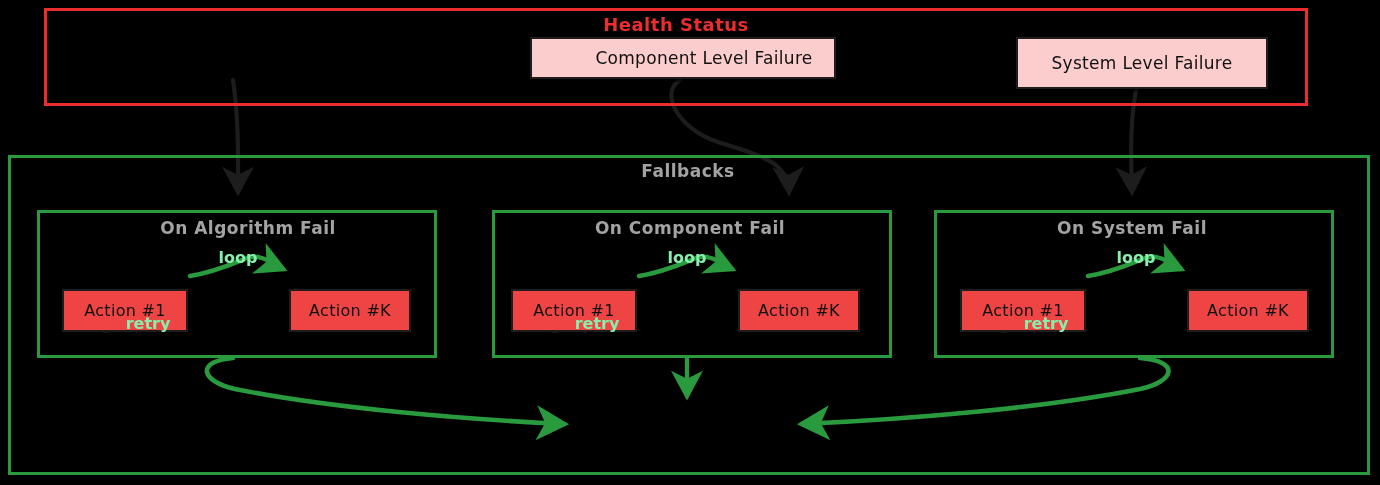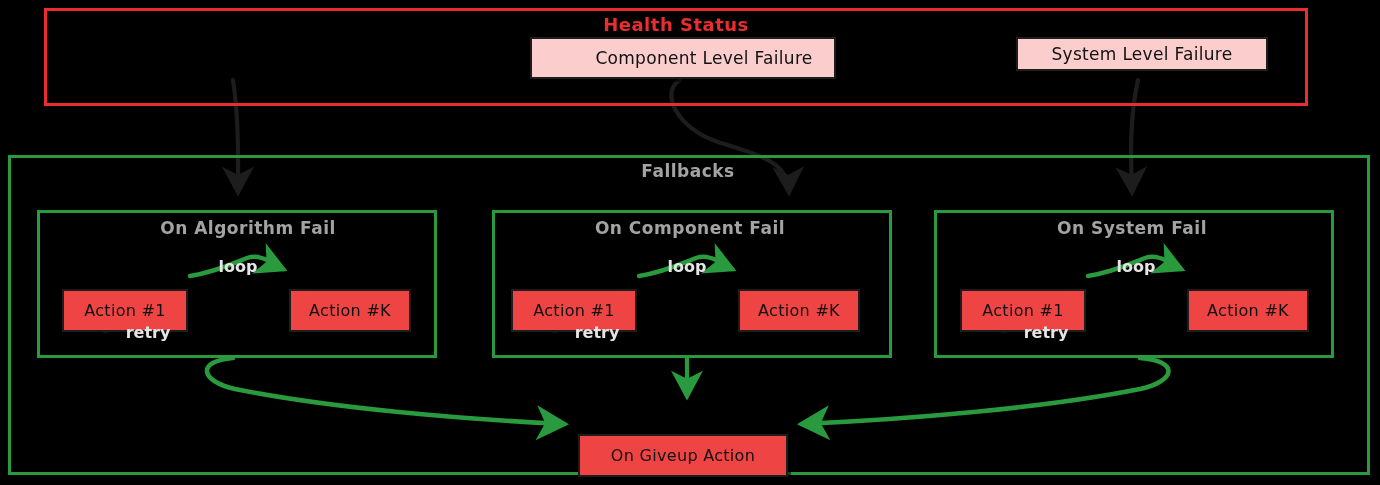--- a/index.html
+++ b/index.html
@@ -79,26 +79,25 @@
     border: 2.5px solid #1d1d1d;
     color: #111111;
     font-size: 16px;
     margin-top: 28px;
   }
 
   
   .edge-label {
     position: absolute;
     white-space: nowrap;
-    color: #e5e5e5;
+    color: #86efac;
     font-weight: bold;
     font-size: 16px;
     font-family: "DejaVu Sans", sans-serif;
     transform: translateX(-50%);
-    margin-top: 9px;
   }
 </style>
 </head>
 <body>
 
 <div id="diagram">
 
   <svg class="layer" viewBox="0 0 1380 485">
     <defs>
       <marker id="arw-dark" markerWidth="9" markerHeight="9" refX="6.5" refY="4.5" orient="auto" markerUnits="strokeWidth">
@@ -132,21 +131,21 @@
   </svg>
 
   <div class="group-box red" style="left:44px; top:8px; width:1264px; height:98px;"></div>
   <div class="group-title red" style="left:676px; top:14px;">Health Status</div>
 
 
   <div class="node pink" style="left:530px; top:37px; width:306px; height:42px;padding-left:42px;">
     <span>Component Level Failure</span>
   </div>
 
-  <div class="node pink" style="left:1016px; top:37px; width:252px; height:34px;">
+  <div class="node pink" style="left:1016px; top:37px; width:252px; height:52px;">
     <span>System Level Failure</span>
   </div>
 
   <div class="group-box green" style="left:8px; top:155px; width:1362px; height:320px;"></div>
   <div class="group-title green" style="left:688px; top:161px;">Fallbacks</div>
 
   <div class="group-box green" style="left:37px; top:210px; width:400px; height:148px;"></div>
   <div class="group-title green" style="left:248px; top:218px;text-align:center;">On Algorithm Fail</div>
   <div class="node green" style="left:62px; top:261px; width:126px; height:43px;">
     <span>Action #1</span>
@@ -172,17 +171,14 @@
   <div class="group-title green" style="left:1132px; top:218px;">On System Fail</div>
   <div class="node green" style="left:960px; top:261px; width:126px; height:43px;">
     <span>Action #1</span>
   </div>
   <div class="node green" style="left:1187px; top:261px; width:122px; height:43px;">
     <span>Action #K</span>
   </div>
   <div class="edge-label" style="left:1136px; top:248px;">loop</div>
   <div class="edge-label" style="left:1046px; top:314px;">retry</div>
 
-  <div class="node green" style="left:578px; top:406px; width:210px; height:43px;">
-    <span>On Giveup Action</span>
-  </div>
 
 </div>
 
 </body></html>

